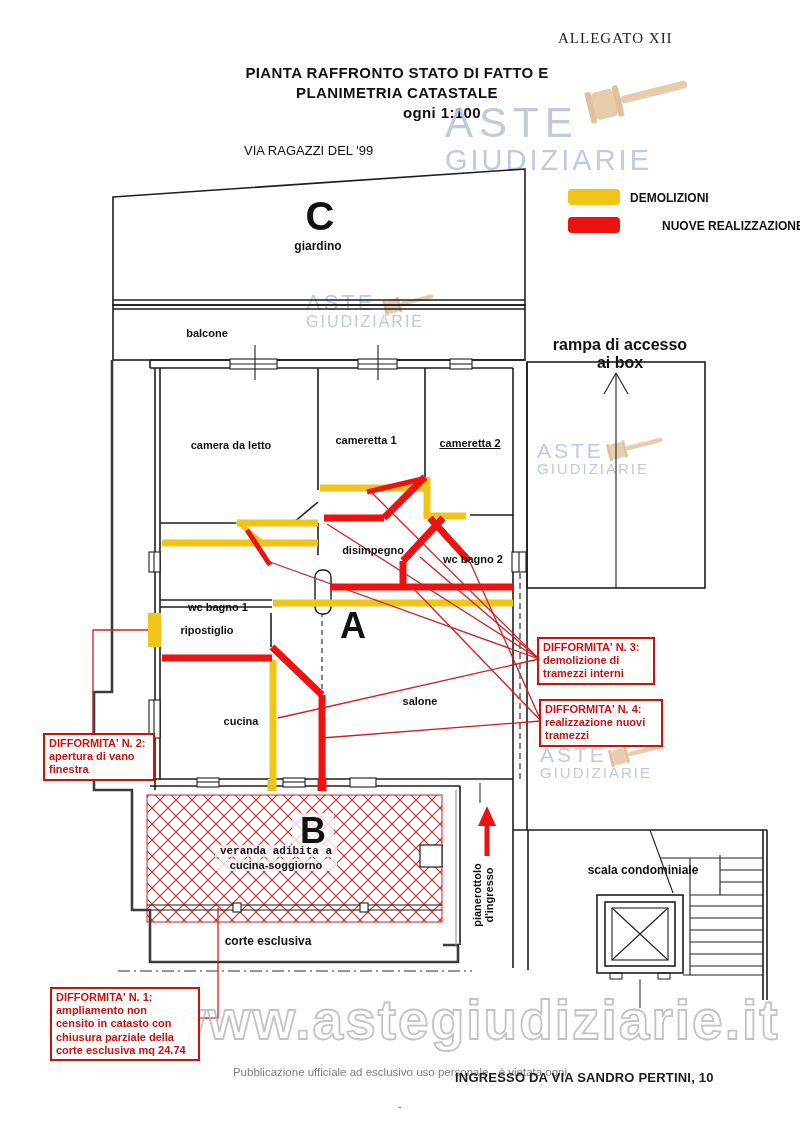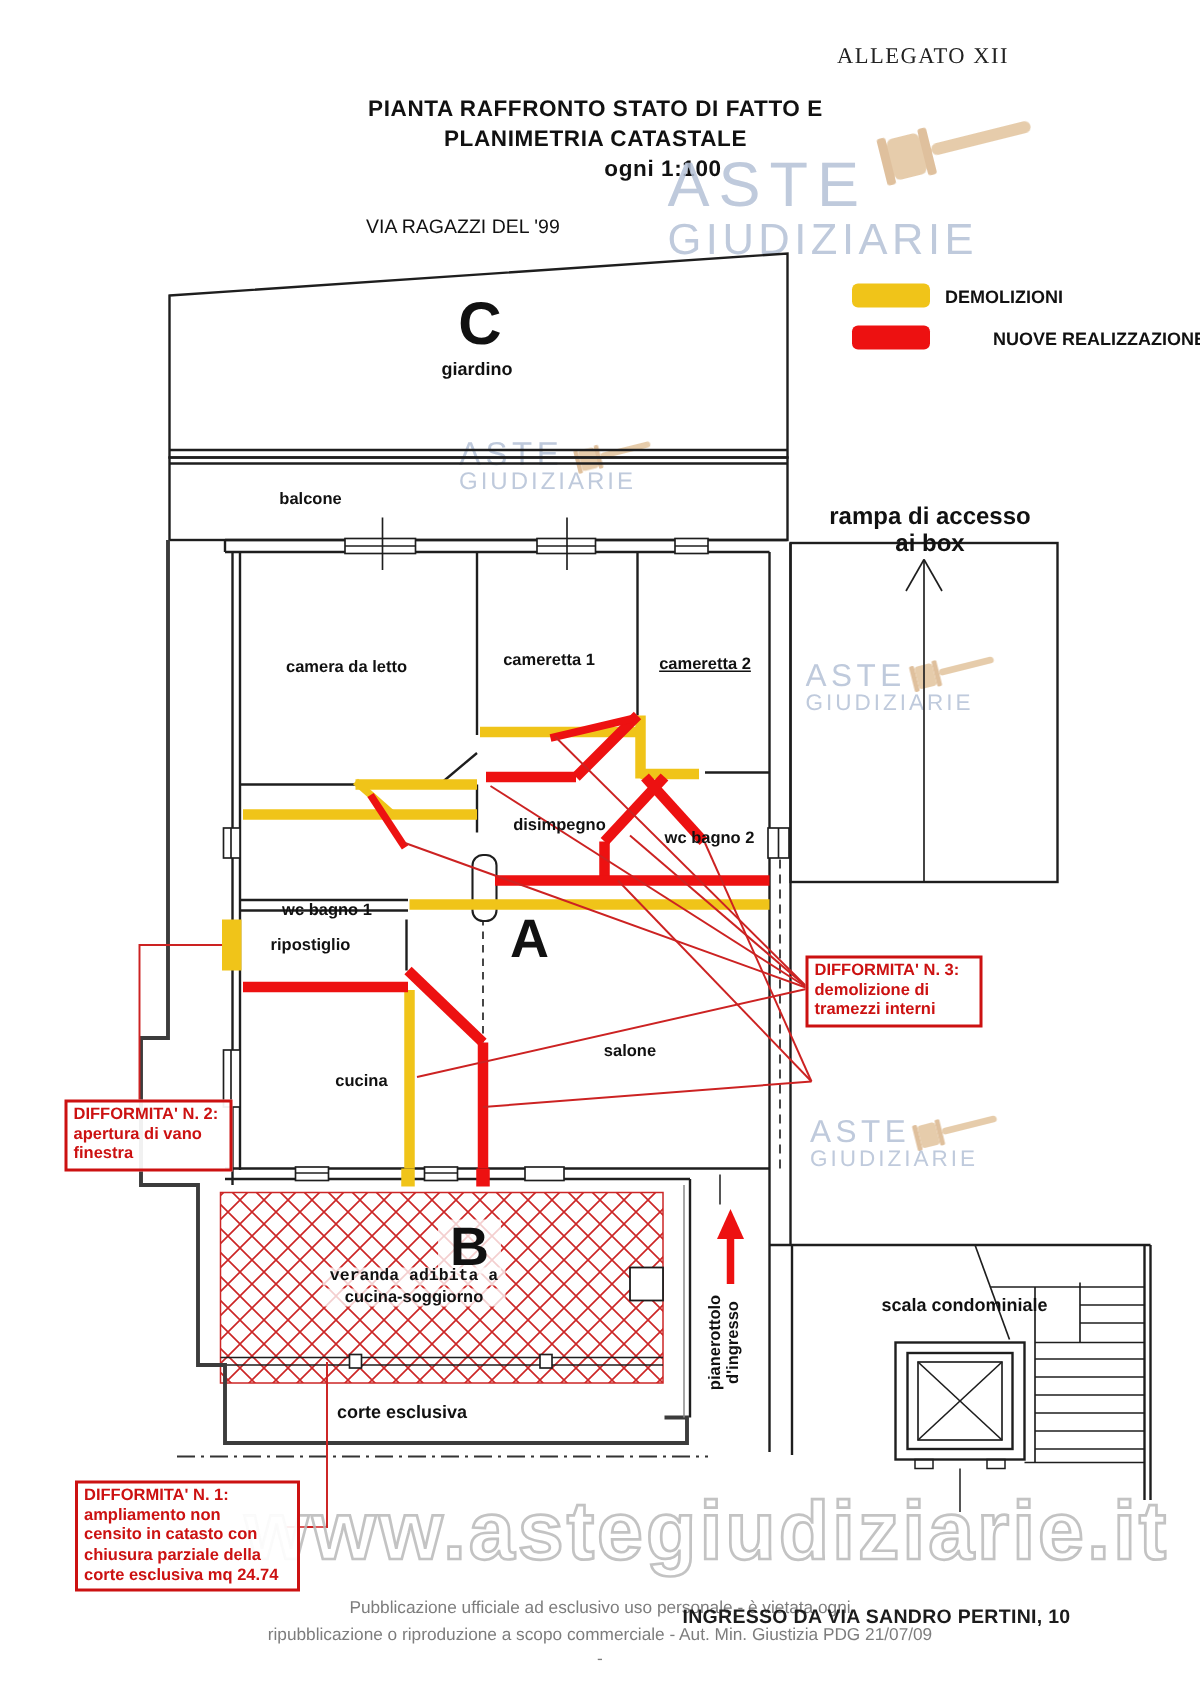--- a/index.html
+++ b/index.html
@@ -292,28 +292,32 @@
   <div class="abs ann" style="left:43px;top:733px;width:100px;">
     <div>DIFFORMITA' N. 2:</div>
     <div>apertura di vano</div>
     <div>finestra</div>
   </div>
   <div class="abs ann" style="left:537px;top:637px;width:106px;">
     <div>DIFFORMITA' N. 3:</div>
     <div>demolizione di</div>
     <div>tramezzi interni</div>
   </div>
+  <div class="abs ann" style="left:539px;top:699px;width:112px;">
+    <div>DIFFORMITA' N. 4:</div>
+    <div>realizzazione nuovi</div>
+    <div>tramezzi</div>
+  </div>
   <div class="abs ann small" style="left:50px;top:987px;width:138px;">
     <div>DIFFORMITA' N. 1:</div>
     <div>ampliamento  non</div>
     <div>censito in catasto con</div>
     <div>chiusura parziale della</div>
     <div>corte esclusiva mq 24.74</div>
   </div>
 
   <div class="abs wm-url" style="left:163px;top:988px;">www.astegiudiziarie.it</div>
 
   <div class="abs footer-line" style="left:150px;top:1066px;width:500px;">Pubblicazione ufficiale ad esclusivo uso personale - è vietata ogni</div>
-  <div class="abs footer-line" style="left:150px;top:1084px;width:500px;">ripubblicazione o riproduzione a scopo commerciale - Aut. Min. Giustizia PDG 21/07/09</div>
   <div class="abs ingresso" style="left:455px;top:1070px;">INGRESSO DA VIA SANDRO PERTINI, 10</div>
   <div class="abs footer-line" style="left:380px;top:1100px;width:40px;">-</div>
 
 </div>
 
 </body></html>

